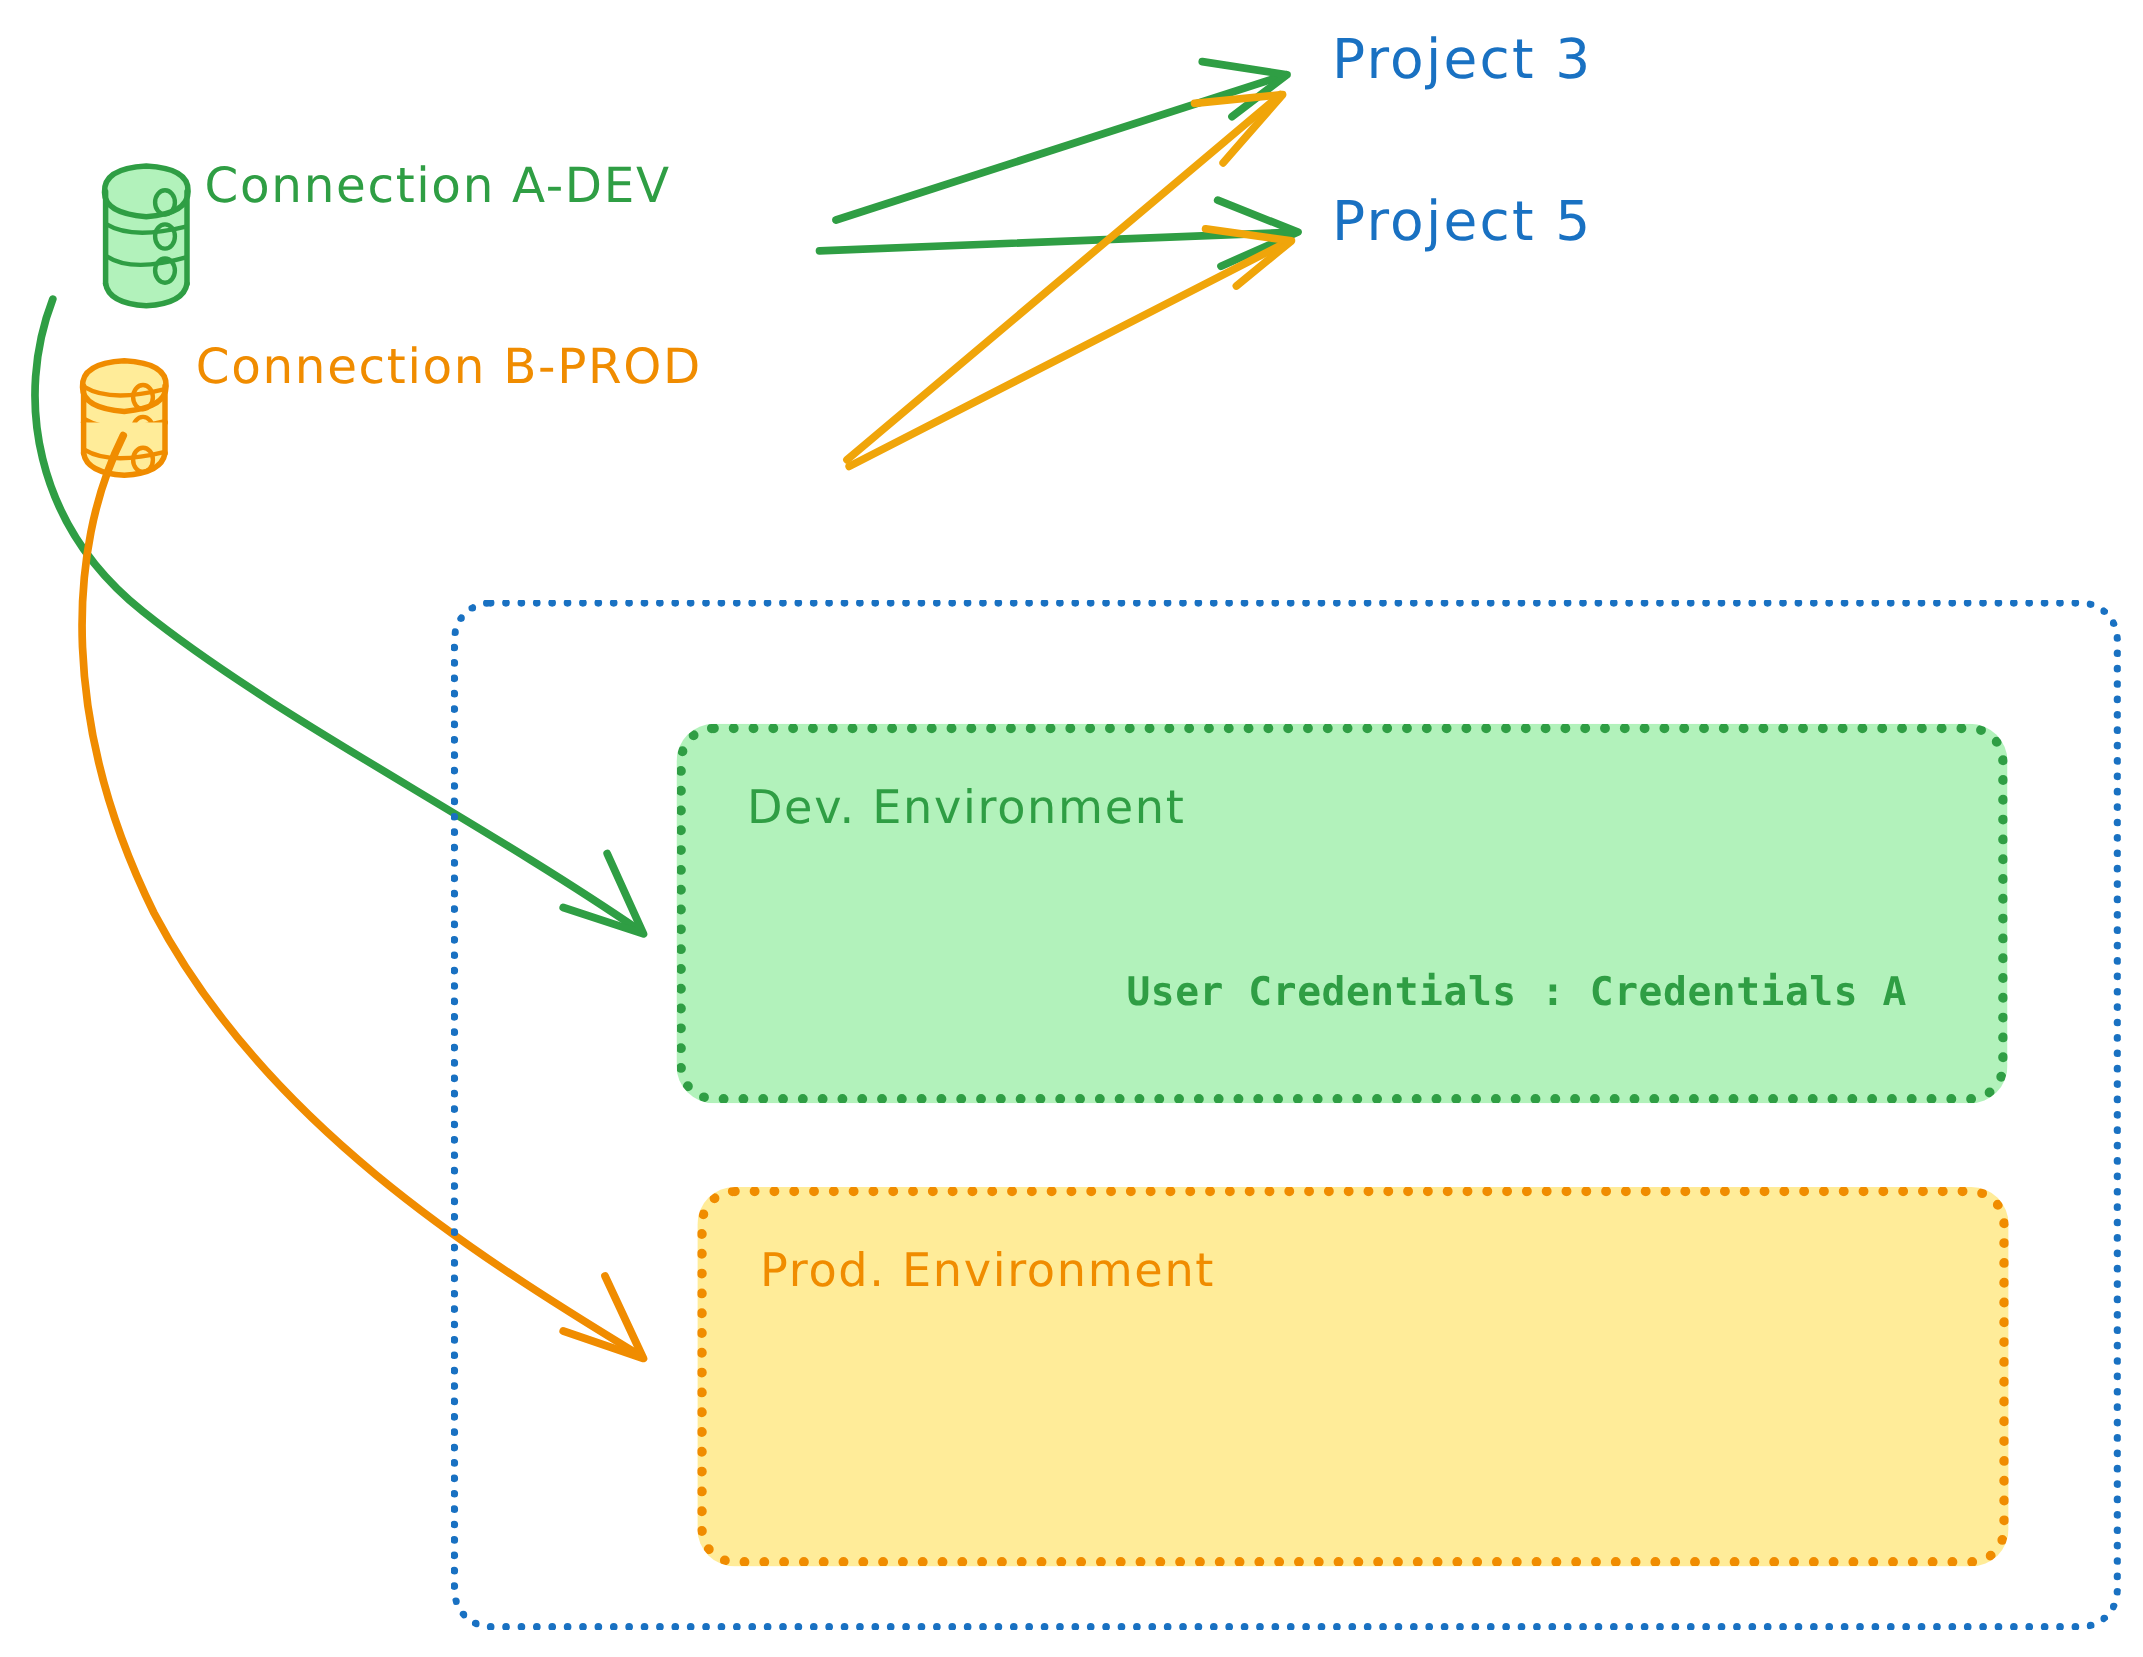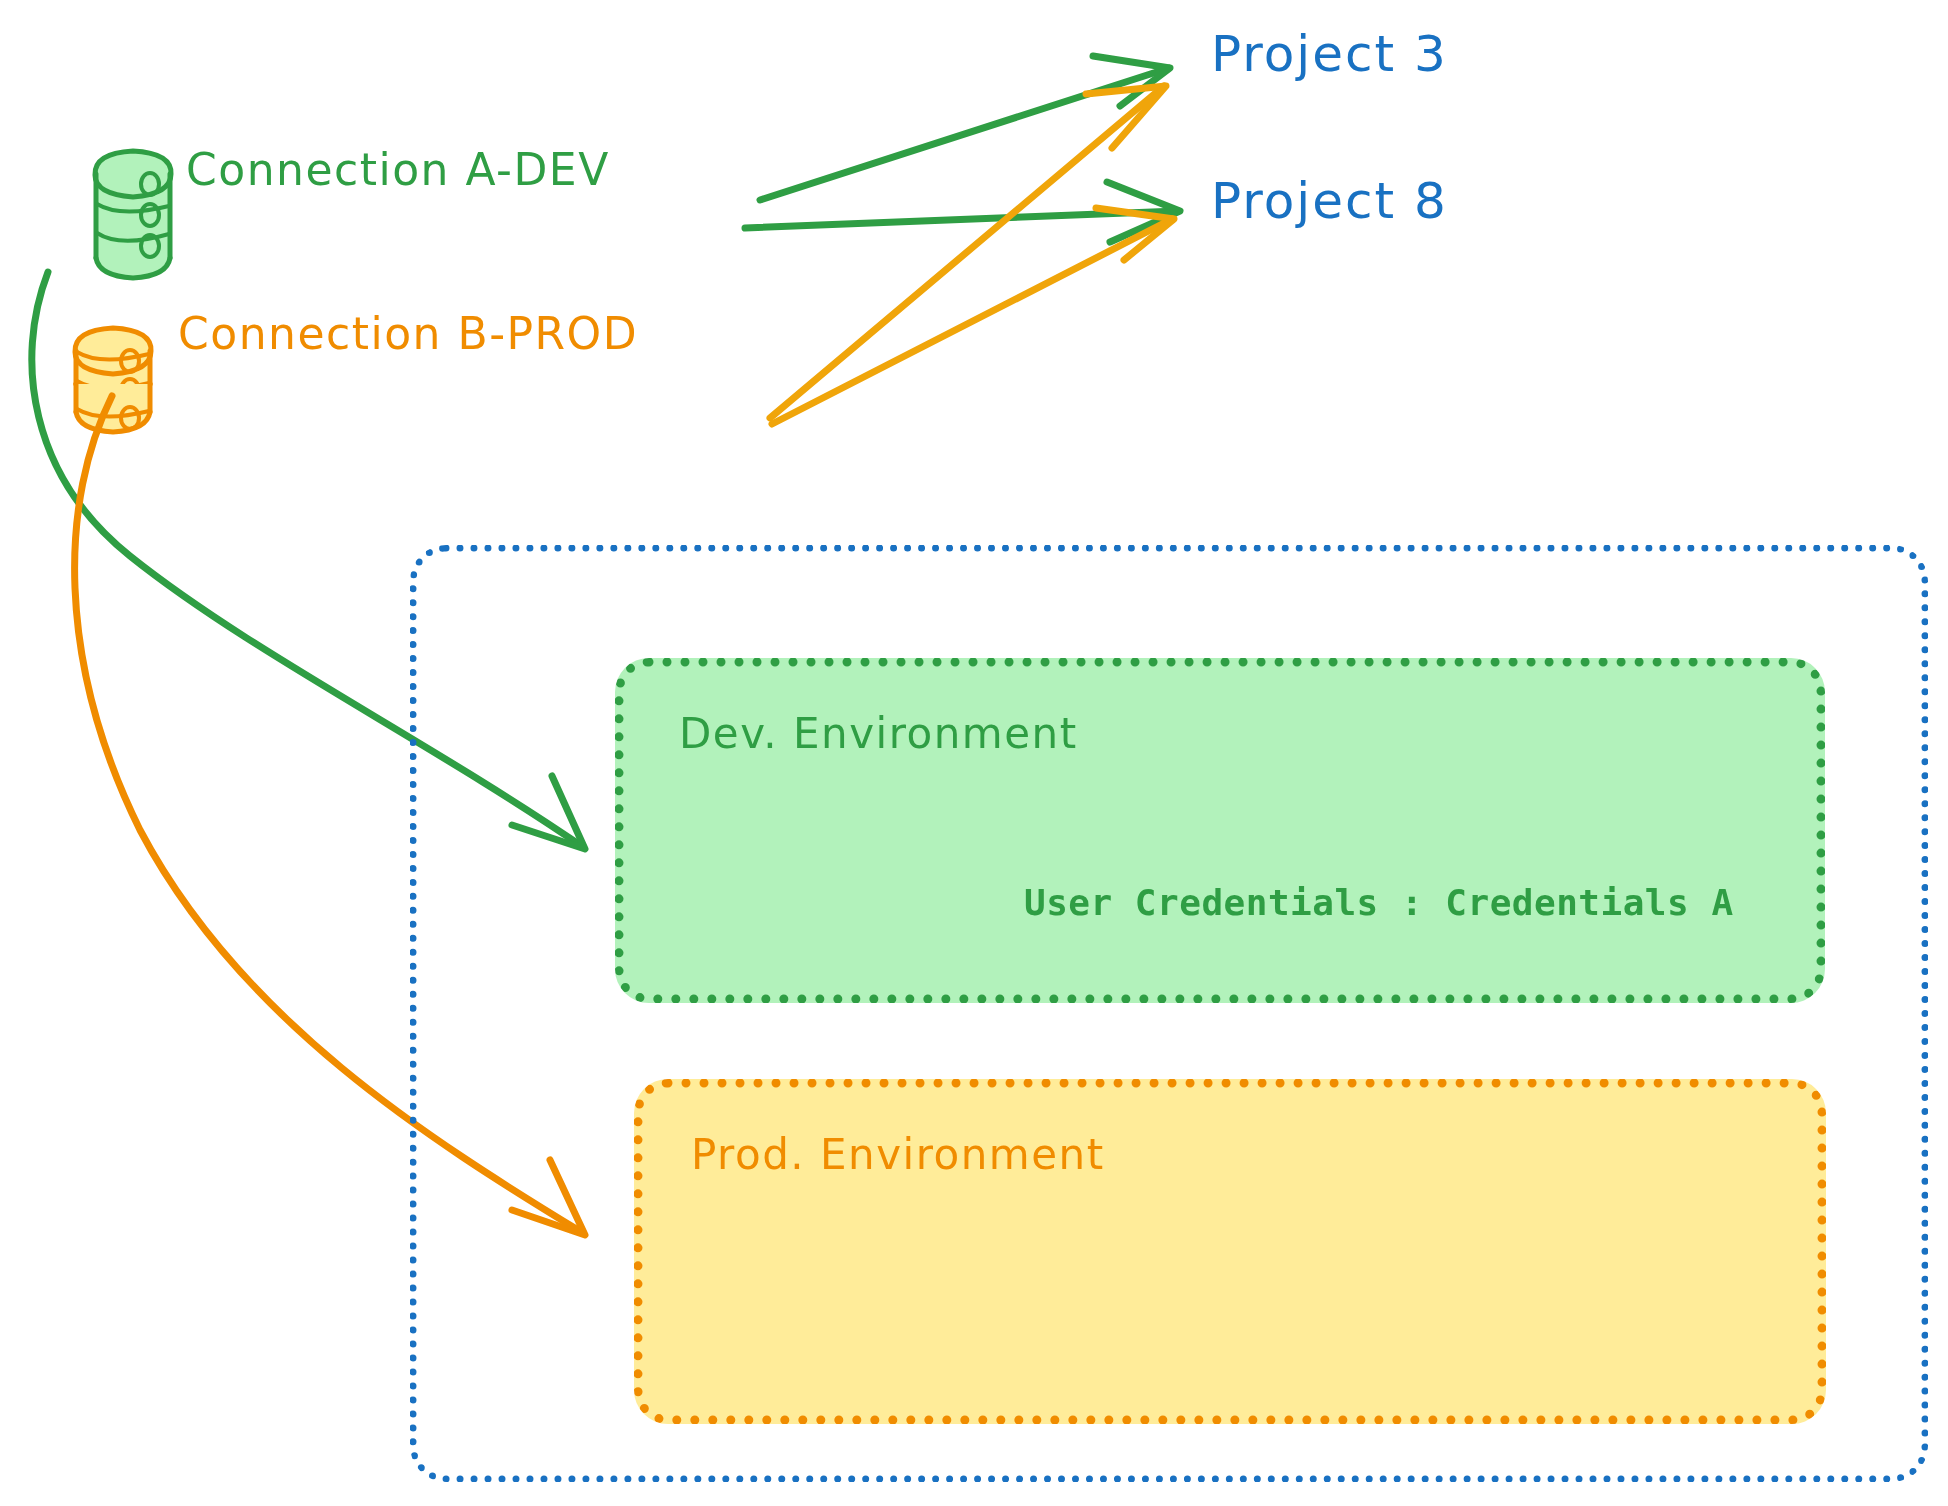--- a/index.html
+++ b/index.html
@@ -220,21 +220,21 @@
     </g>
   </svg>
 
 
   <div class="lbl hand" id="label-conn-a">Connection A-DEV</div>
 
   <div class="lbl hand" id="label-conn-b">Connection B-PROD</div>
 
   <div class="lbl hand project-label" id="label-project-3">Project 3</div>
 
-  <div class="lbl hand project-label" id="label-project-2">Project 8</div>
+  <div class="lbl hand project-label" id="label-project-2">Project 5</div>
 
 
   <div id="project1-container">
 
     <div class="env-box" id="dev-env-box" style="left:198px; top:106px;">
       <div class="env-title hand" id="dev-env-title">Dev. Environment</div>
       <div class="env-cred mono" id="dev-env-cred">User Credentials : Credentials A</div>
     </div>
 
     <div class="env-box" id="prod-env-box" style="left:217px; top:527px;">

